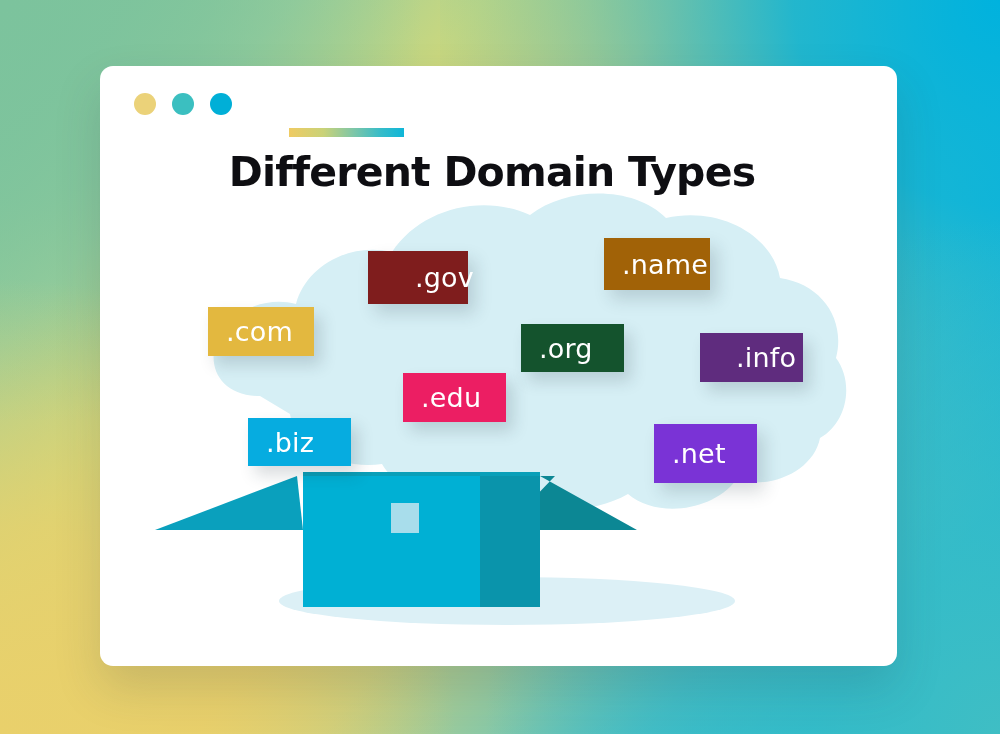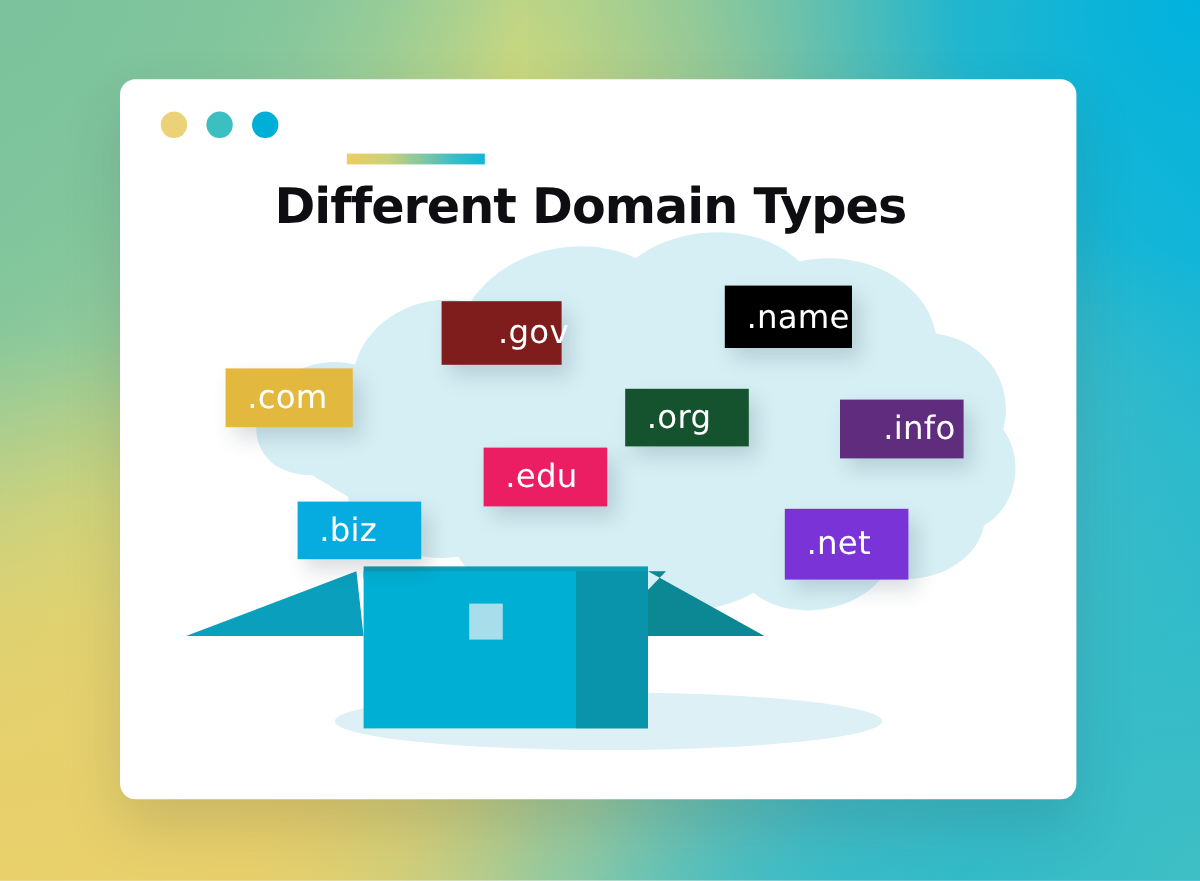--- a/index.html
+++ b/index.html
@@ -147,23 +147,23 @@
       <rect x="203" y="406" width="237" height="10" fill="#0a9fb8"></rect>
 
       <rect x="203" y="410" width="177" height="131" fill="#00b0d4"></rect>
 
       <polygon points="380,410 440,410 440,541 380,541" fill="#0a94ab"></polygon>
 
       <rect x="291" y="437" width="28" height="30" fill="#a8ddeb"></rect>
     </svg>
 
     <div id="tag-layer">
-        <div class="tag" style="left: 88px; top: 241px; width: 106px; height: 49px; background: rgb(227, 184, 63);">.com</div>
+        <div class="tag" style="left: 108px; top: 241px; width: 106px; height: 49px; background: rgb(227, 184, 63);">.com</div>
         <div class="tag" style="left: 268px; top: 185px; width: 100px; height: 53px; background: #7f1d1d; padding-left: 47px;">.gov</div>
-        <div class="tag" style="left: 504px; top: 172px; width: 106px; height: 52px; background: #000000;">.name</div>
+        <div class="tag" style="left: 504px; top: 172px; width: 106px; height: 52px; background: #a16207;">.name</div>
         <div class="tag" style="left: 421px; top: 258px; width: 103px; height: 48px; background: #14532d;">.org</div>
         <div class="tag" style="left: 600px; top: 267px; width: 103px; height: 49px; background: rgb(95, 44, 126); padding-left: 36px;">.info</div>
         <div class="tag" style="left: 303px; top: 307px; width: 103px; height: 49px; background: rgb(236, 30, 99);">.edu</div>
         <div class="tag" style="left: 148px; top: 352px; width: 103px; height: 48px; background: rgb(6, 172, 224);">.biz</div>
         <div class="tag" style="left: 554px; top: 358px; width: 103px; height: 59px; background: rgb(122, 51, 214);">.net</div>
       </div>
 
   </div>
 </div>
 

